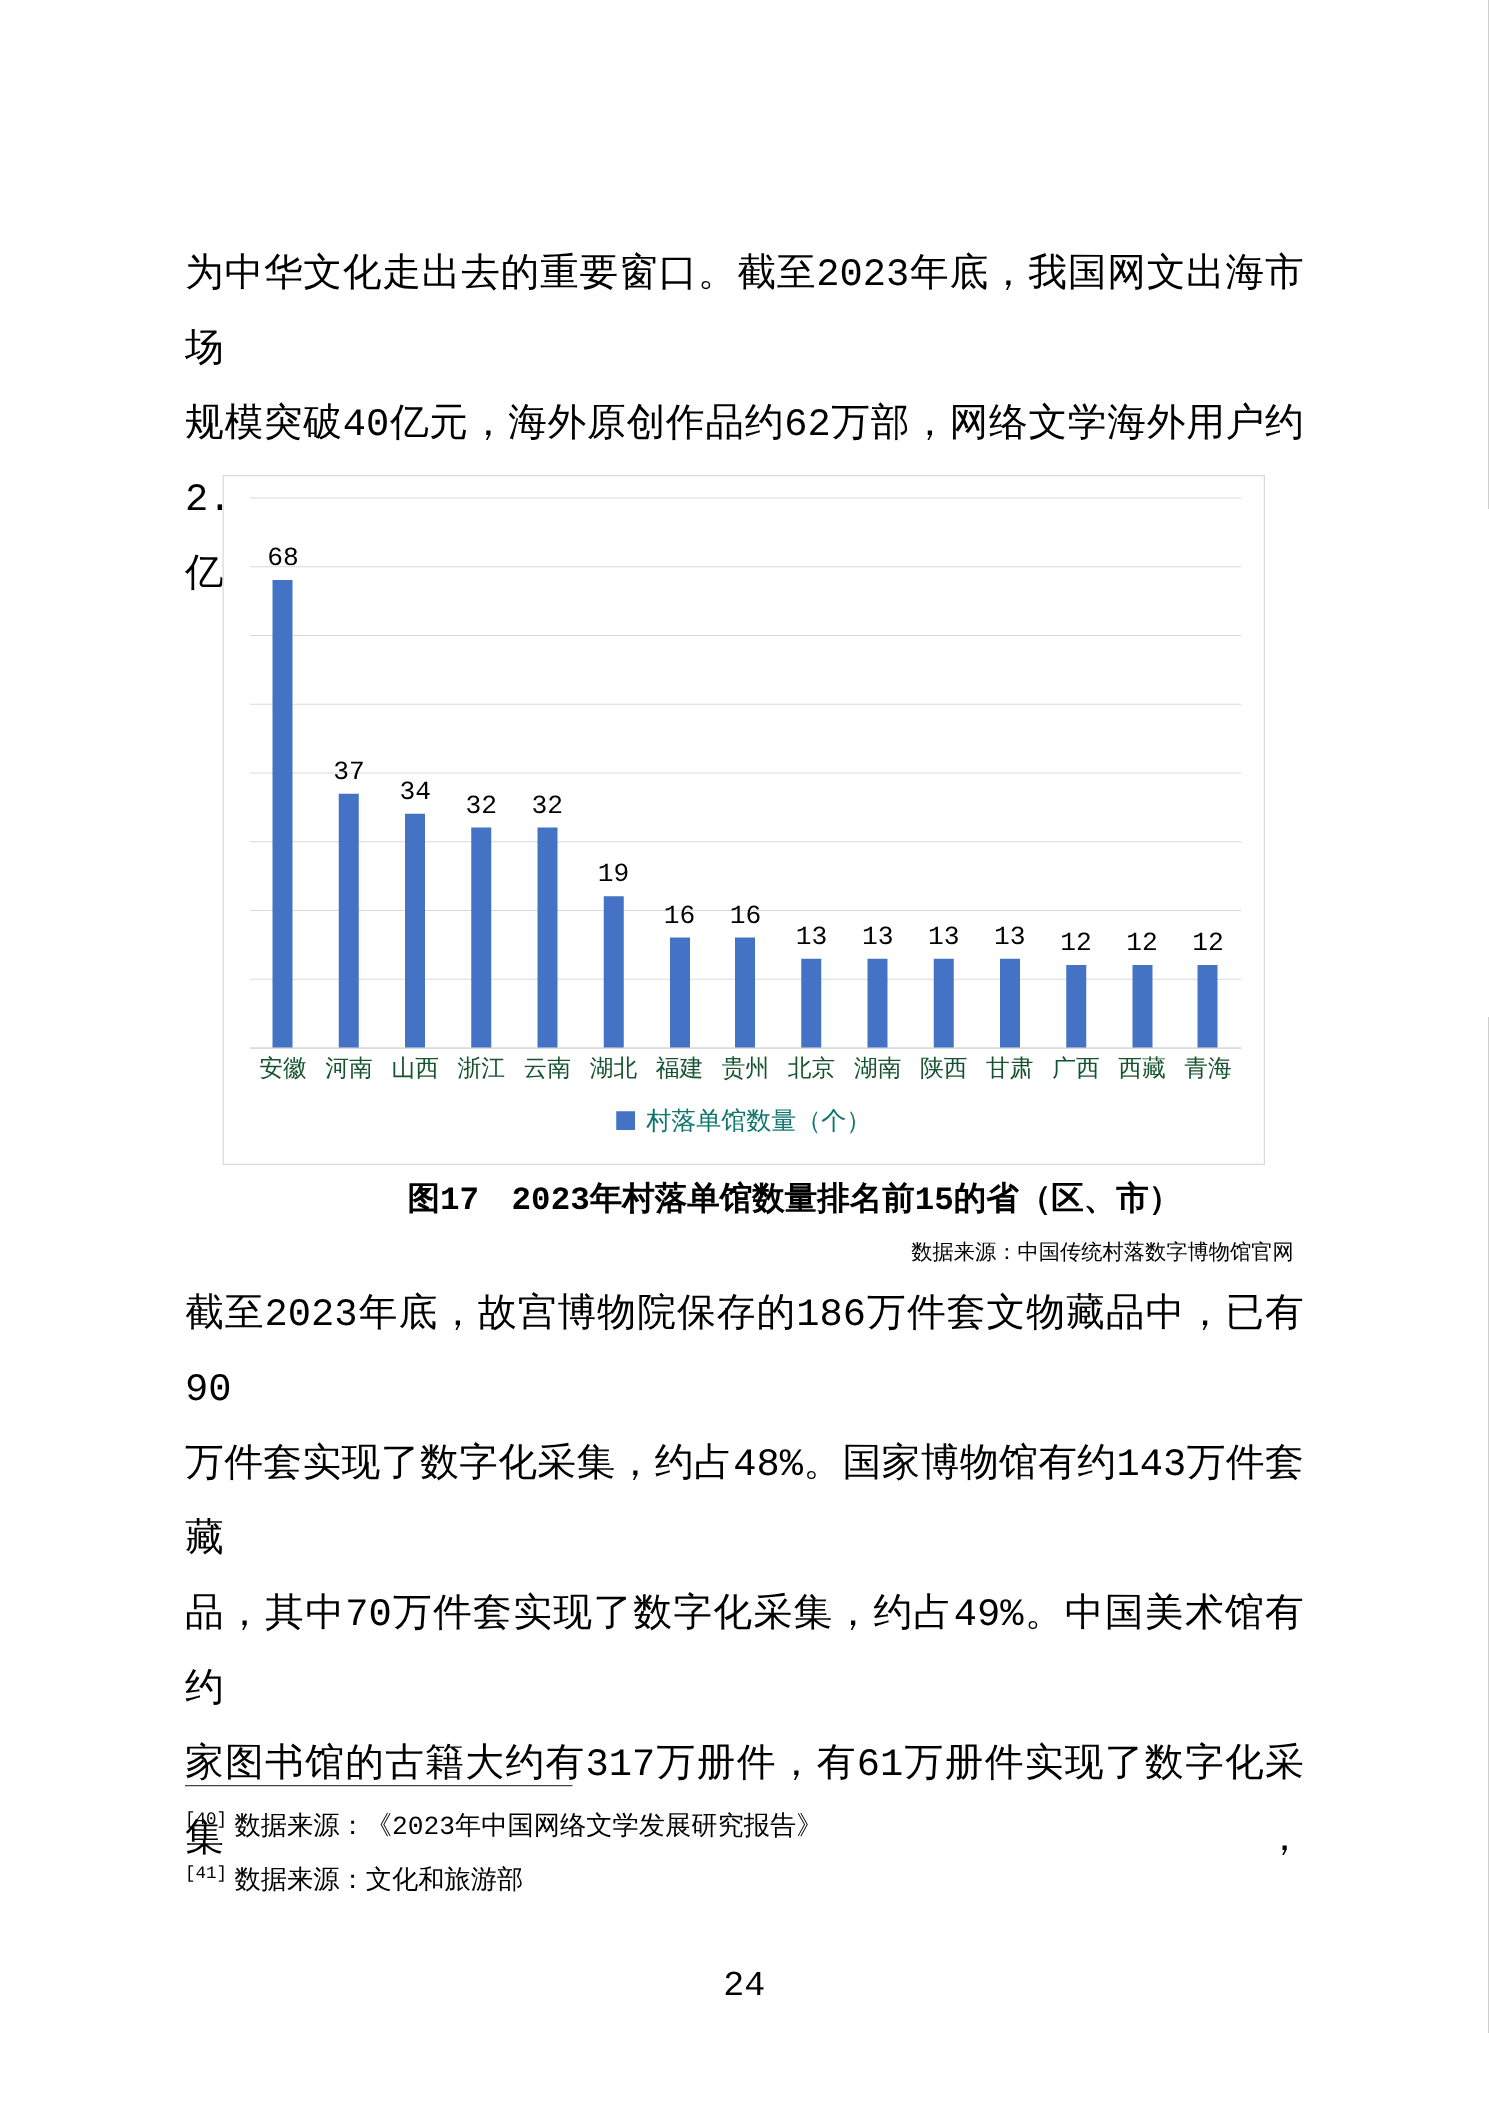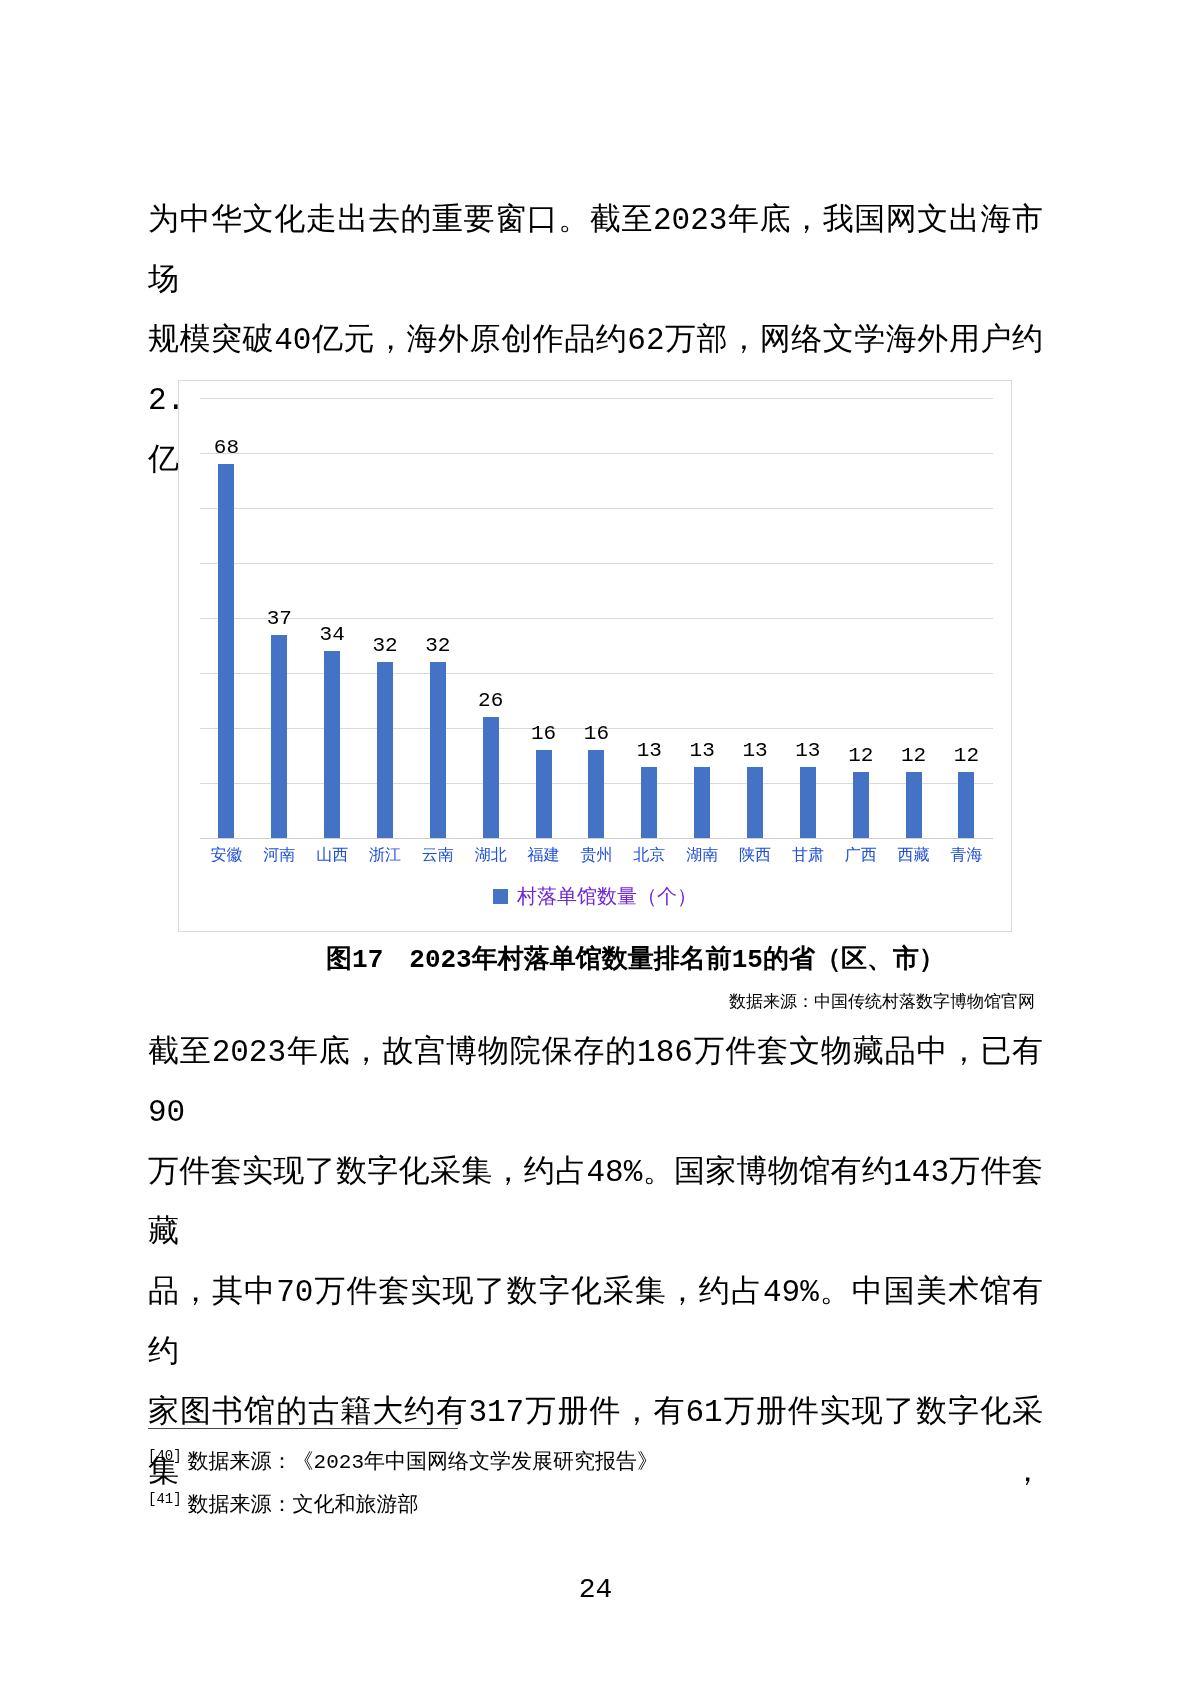--- a/index.html
+++ b/index.html
@@ -73,35 +73,35 @@
   .cats {
     position: absolute;
     left: 21px;
     top: 462px;
     width: 793px;
     display: flex;
   }
   .cat-label {
     flex: 1;
     text-align: center;
-    font-size: 16px;
+    font-size: 19px;
     line-height: 26px;
-    color: #1d4ed8;
+    color: #14532d;
   }
   .legend {
     position: absolute;
     left: 0;
     top: 502px;
     width: 100%;
     display: flex;
     justify-content: center;
     align-items: center;
     gap: 9px;
     font-size: 20px;
-    color: #6d28d9;
+    color: #0f766e;
   }
   .legend-swatch {
     width: 15px;
     height: 15px;
     display: inline-block;
   }
   
   .caption {
     position: absolute;
     left: 0;
@@ -179,21 +179,21 @@
         </div>
         <div class="bar-col">
           <div class="bar-label">32</div>
           <div class="bar" style="height: 176px; background: rgb(68, 114, 196);"></div>
         </div>
         <div class="bar-col">
           <div class="bar-label">32</div>
           <div class="bar" style="height: 176px; background: rgb(68, 114, 196);"></div>
         </div>
         <div class="bar-col">
-          <div class="bar-label">26</div>
+          <div class="bar-label">19</div>
           <div class="bar" style="height: 121px; background: rgb(68, 114, 196);"></div>
         </div>
         <div class="bar-col">
           <div class="bar-label">16</div>
           <div class="bar" style="height: 88px; background: rgb(68, 114, 196);"></div>
         </div>
         <div class="bar-col">
           <div class="bar-label">16</div>
           <div class="bar" style="height: 88px; background: rgb(68, 114, 196);"></div>
         </div>

